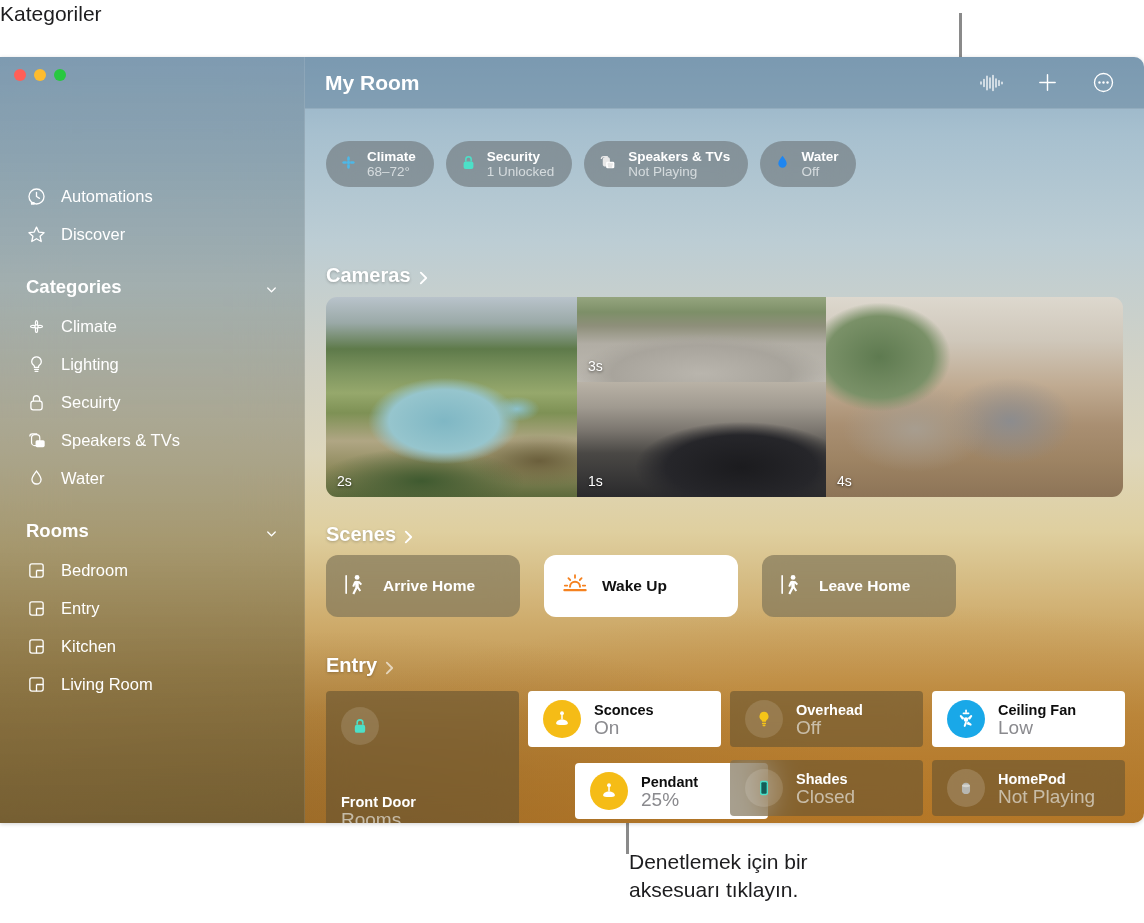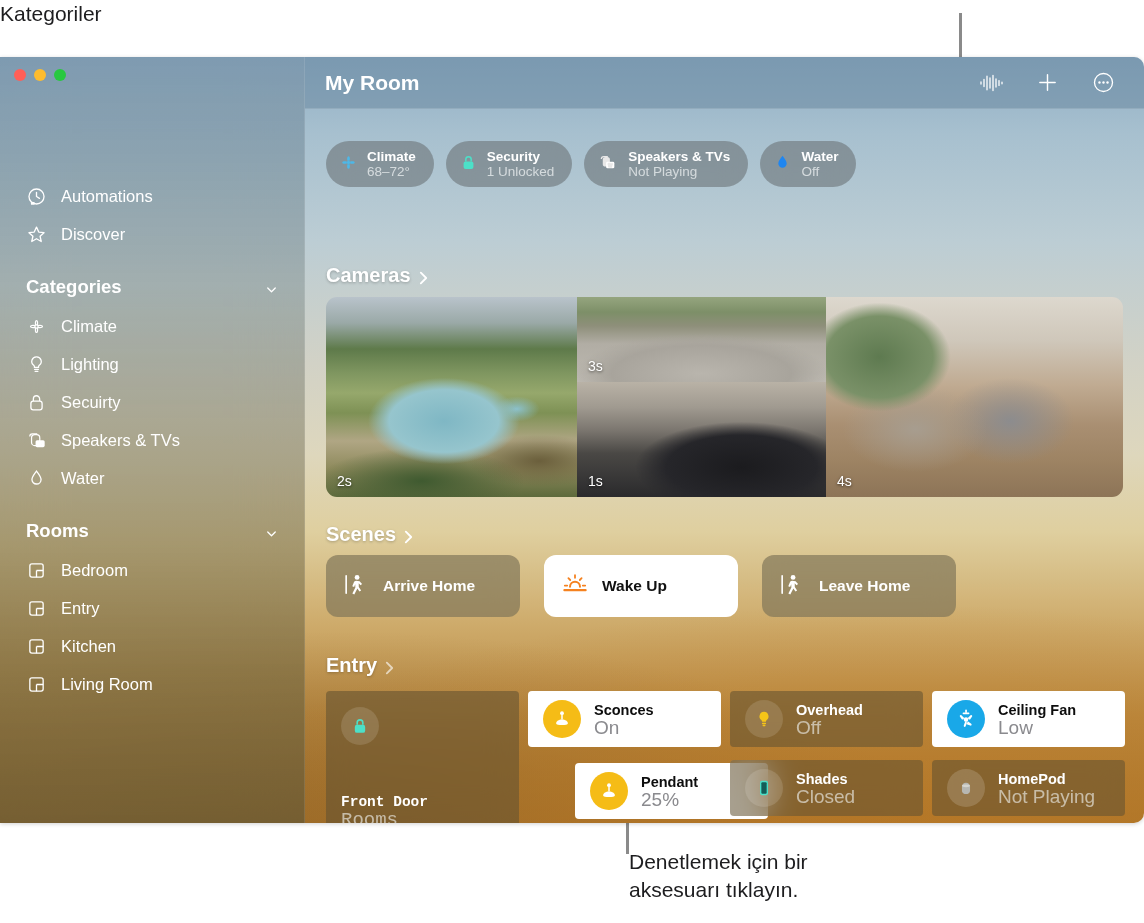--- a/index.html
+++ b/index.html
@@ -183,21 +183,21 @@
 
   
   #entry-grid { position: absolute; left: 21px; top: 582px; }
   .acc {
     position: absolute; border-radius: 4px;
     background: rgba(94,81,49,.55);
     backdrop-filter: blur(16px);
     display: flex; align-items: center; gap: 13px; padding-left: 15px;
   }
   .acc.wide { width: 193px; height: 168px; flex-direction: column; align-items: flex-start;
-              justify-content: space-between; padding: 16px 0 30px 15px; font-family: Liberation Mono, monospace; }
+              justify-content: space-between; padding: 16px 0 30px 15px; }
   .acc.small { width: 193px; height: 56px; }
   .acc.on { background: #ffffff; }
   .acc .a-txt { display: flex; flex-direction: column; }
   .acc .a1 { color: #fff; font-size: 14.5px; font-weight: bold; line-height: 17px; }
   .acc .a2 { color: rgba(236,236,231,.66); font-size: 19px; line-height: 18px; }
   .acc.on .a1 { color: #0d0d0d; }
   .acc.on .a2 { color: #8a8a8e; }
   .icon-circle {
     width: 38px; height: 38px; border-radius: 50%;
     display: flex; align-items: center; justify-content: center; flex: 0 0 38px;

